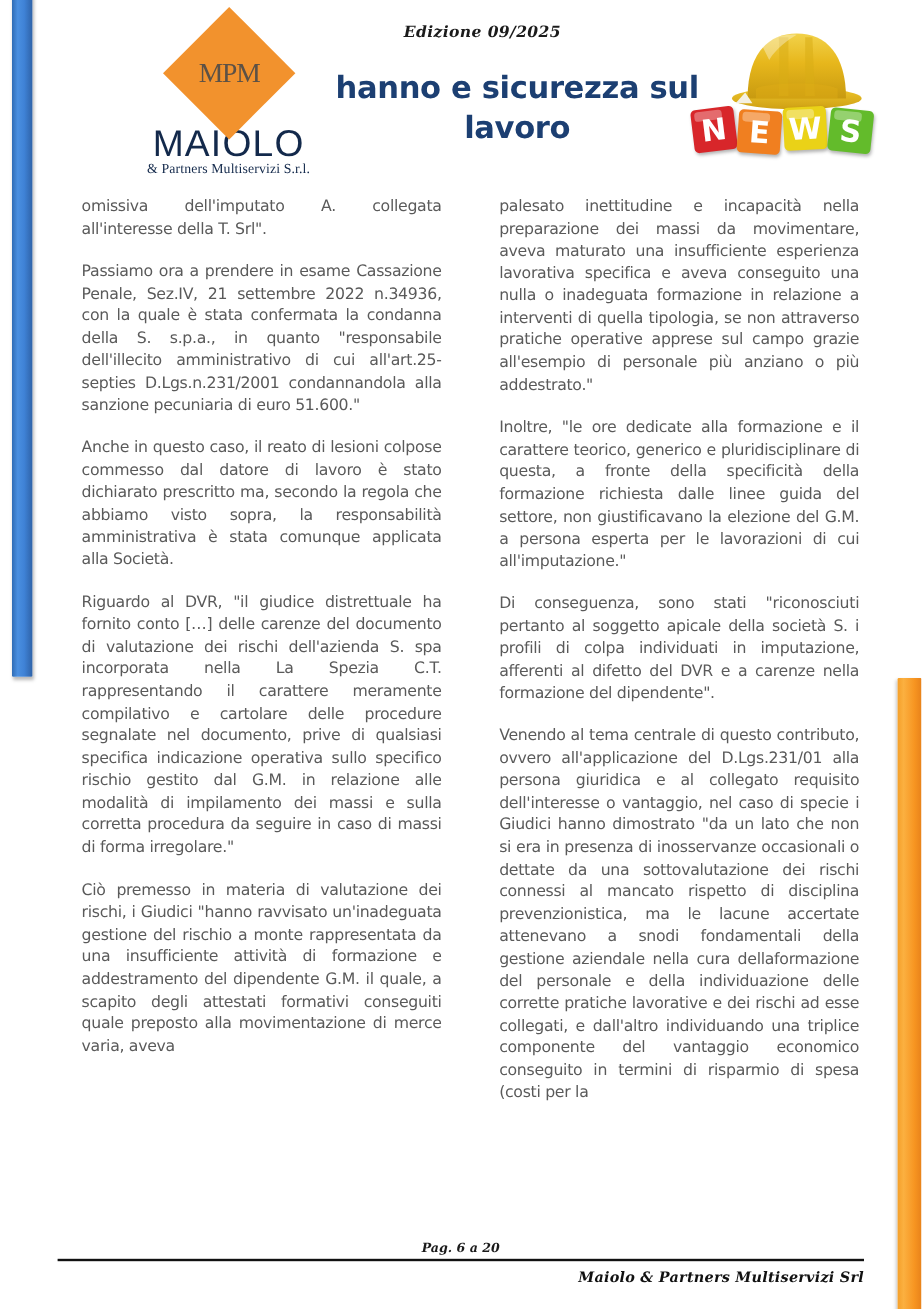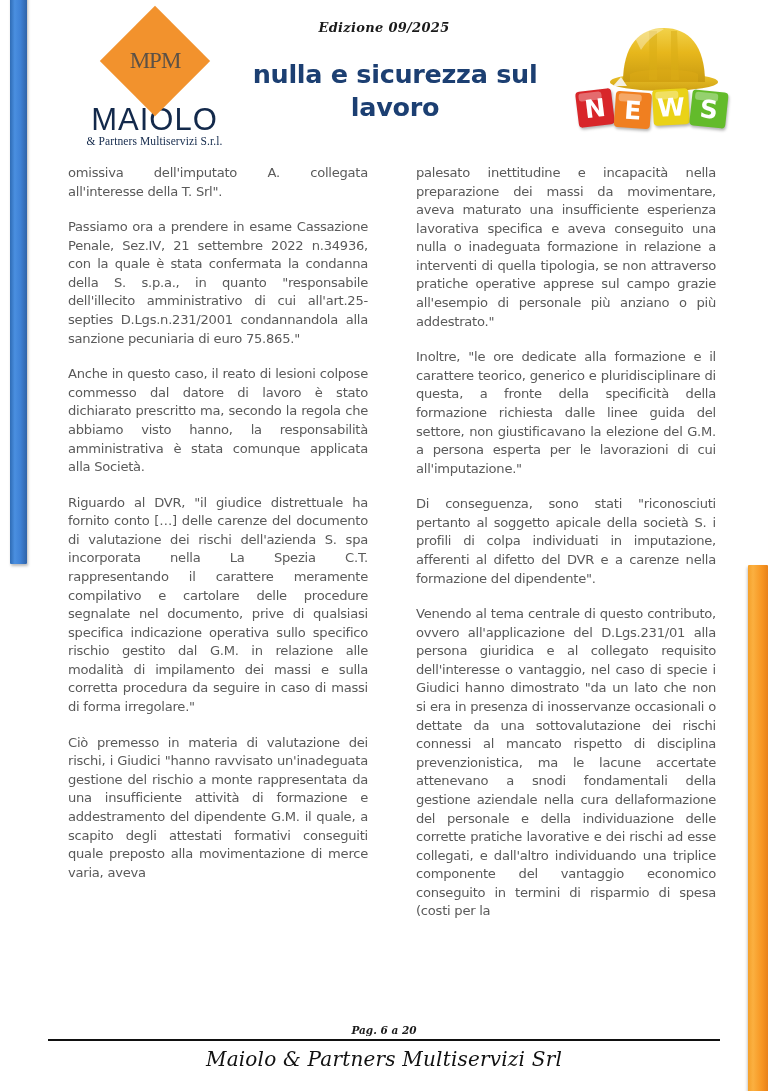--- a/index.html
+++ b/index.html
@@ -39,20 +39,21 @@
     height: 530px;
     background: linear-gradient(to right, #f5a02a 0%, #fbb040 25%, #f79521 70%, #e8821a 100%);
     box-shadow: -1px 2px 3px rgba(0,0,0,0.22);
     border-radius: 1px;
   }
 
   
   .header {
     position: relative;
     height: 160px;
+    margin-left: 36px;
   }
   .edition {
     position: absolute;
     left: 0;
     right: 0;
     top: 20px;
     text-align: center;
     font-family: "DejaVu Serif", serif;
     font-style: italic;
     font-weight: bold;
@@ -218,25 +219,26 @@
     margin-bottom: 3px;
   }
   .footer-rule {
     height: 2px;
     background: #111111;
     margin: 0 0 6px 0;
   }
   .company {
     font-family: "DejaVu Serif", serif;
     font-style: italic;
-    font-weight: normal;
-    font-size: 20px;
+    font-weight: bold;
+    font-size: 12px;
     color: #111111;
     letter-spacing: 0.2px;
     margin-bottom: 8px;
+    text-align: right;
   }
   .address {
     font-family: "DejaVu Sans", sans-serif;
     font-size: 11.6px;
     color: #2b2b2b;
     letter-spacing: -0.35px;
   }
 </style>
 </head>
 <body>
@@ -252,21 +254,21 @@
 
     <div class="logo-block">
       <div class="logo-diamond">
         <div class="mpm">MPM</div>
       </div>
       <div class="logo-name">MAIOLO</div>
       <div class="logo-sub">&amp; Partners Multiservizi S.r.l.</div>
     </div>
 
     <div class="masthead">
-      <div>nulla e sicurezza sul lavoro</div>
+      <div>hanno e sicurezza sul lavoro</div>
     </div>
 
     <div class="art">
       <svg class="helmet" viewBox="0 0 118 72" xmlns="http://www.w3.org/2000/svg">
         <defs>
           <linearGradient id="hg" x1="0" y1="0" x2="0" y2="1">
             <stop offset="0%" stop-color="#f2d24a"></stop>
             <stop offset="45%" stop-color="#e7b71c"></stop>
             <stop offset="100%" stop-color="#c89a10"></stop>
           </linearGradient>
@@ -288,22 +290,22 @@
         <div class="cube c1">E</div>
         <div class="cube c2">W</div>
         <div class="cube c3">S</div>
       </div>
     </div>
   </div>
 
   <div class="content">
     <div class="col">
       <p>omissiva dell'imputato A. collegata all'interesse della T. Srl".</p>
-      <p>Passiamo ora a prendere in esame Cassazione Penale, Sez.IV, 21 settembre 2022 n.34936, con la quale è stata confermata la condanna della S. s.p.a., in quanto "responsabile dell'illecito amministrativo di cui all'art.25-septies D.Lgs.n.231/2001 condannandola alla sanzione pecuniaria di euro 75.865."</p>
-      <p>Anche in questo caso, il reato di lesioni colpose commesso dal datore di lavoro è stato dichiarato prescritto ma, secondo la regola che abbiamo visto hanno, la responsabilità amministrativa è stata comunque applicata alla Società.</p>
+      <p>Passiamo ora a prendere in esame Cassazione Penale, Sez.IV, 21 settembre 2022 n.34936, con la quale è stata confermata la condanna della S. s.p.a., in quanto "responsabile dell'illecito amministrativo di cui all'art.25-septies D.Lgs.n.231/2001 condannandola alla sanzione pecuniaria di euro 51.600."</p>
+      <p>Anche in questo caso, il reato di lesioni colpose commesso dal datore di lavoro è stato dichiarato prescritto ma, secondo la regola che abbiamo visto sopra, la responsabilità amministrativa è stata comunque applicata alla Società.</p>
       <p>Riguardo al DVR, "il giudice distrettuale ha fornito conto […] delle carenze del documento di valutazione dei rischi dell'azienda S. spa incorporata nella La Spezia C.T. rappresentando il carattere meramente compilativo e cartolare delle procedure segnalate nel documento, prive di qualsiasi specifica indicazione operativa sullo specifico rischio gestito dal G.M. in relazione alle modalità di impilamento dei massi e sulla corretta procedura da seguire in caso di massi di forma irregolare."</p>
       <p>Ciò premesso in materia di valutazione dei rischi, i Giudici "hanno ravvisato un'inadeguata gestione del rischio a monte rappresentata da una insufficiente attività di formazione e addestramento del dipendente G.M. il quale, a scapito degli attestati formativi conseguiti quale preposto alla movimentazione di merce varia, aveva</p>
     </div>
     <div class="col">
       <p>palesato inettitudine e incapacità nella preparazione dei massi da movimentare, aveva maturato una insufficiente esperienza lavorativa specifica e aveva conseguito una nulla o inadeguata formazione in relazione a interventi di quella tipologia, se non attraverso pratiche operative apprese sul campo grazie all'esempio di personale più anziano o più addestrato."</p>
       <p>Inoltre, "le ore dedicate alla formazione e il carattere teorico, generico e pluridisciplinare di questa, a fronte della specificità della formazione richiesta dalle linee guida del settore, non giustificavano la elezione del G.M. a persona esperta per le lavorazioni di cui all'imputazione."</p>
       <p>Di conseguenza, sono stati "riconosciuti pertanto al soggetto apicale della società S. i profili di colpa individuati in imputazione, afferenti al difetto del DVR e a carenze nella formazione del dipendente".</p>
       <p>Venendo al tema centrale di questo contributo, ovvero all'applicazione del D.Lgs.231/01 alla persona giuridica e al collegato requisito dell'interesse o vantaggio, nel caso di specie i Giudici hanno dimostrato "da un lato che non si era in presenza di inosservanze occasionali o dettate da una sottovalutazione dei rischi connessi al mancato rispetto di disciplina prevenzionistica, ma le lacune accertate attenevano a snodi fondamentali della gestione aziendale nella cura dellaformazione del personale e della individuazione delle corrette pratiche lavorative e dei rischi ad esse collegati, e dall'altro individuando una triplice componente del vantaggio economico conseguito in termini di risparmio di spesa (costi per la</p>
     </div>
   </div>

